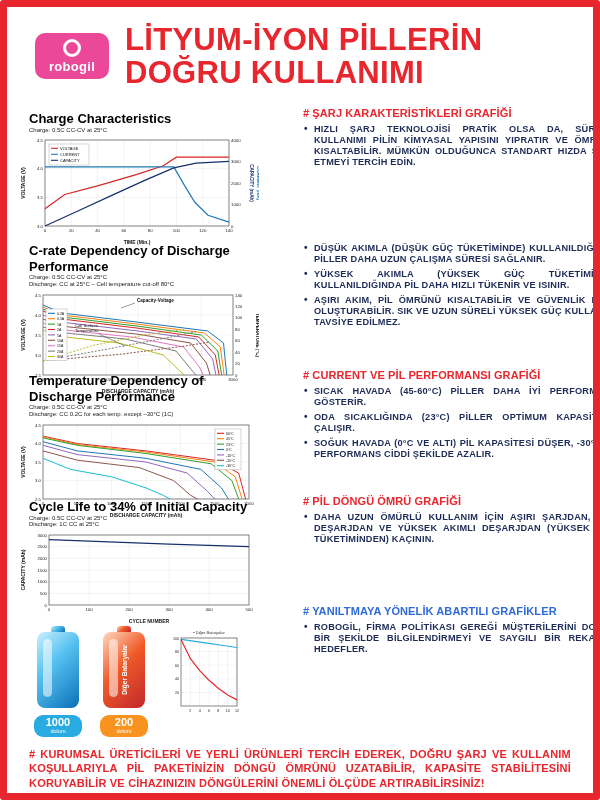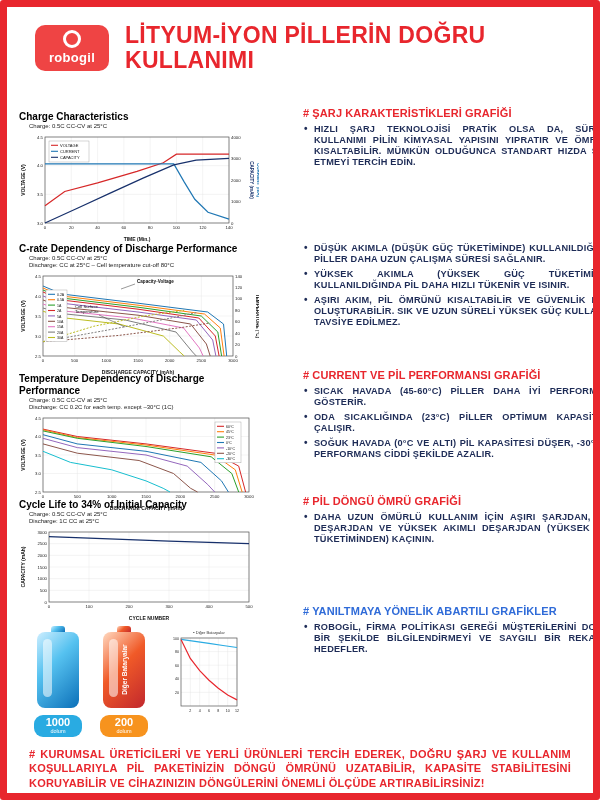--- a/index.html
+++ b/index.html
@@ -1,26 +1,26 @@
 <!DOCTYPE html>
 <html><head>
 <meta charset="utf-8">
 <style>
   html,body{margin:0;padding:0;background:#fff;font-family:"Liberation Sans",sans-serif;}
   .page{position:relative;width:600px;height:800px;box-sizing:border-box;border:7px solid #e8262d;border-radius:3px;background:#fff;overflow:hidden;}
   
   .header{position:absolute;top:16px;left:28px;right:14px;display:flex;align-items:center;gap:16px;}
-  .logo{width:74px;height:46px;background:#ef4444;border-radius:10px;display:flex;flex-direction:column;align-items:center;justify-content:center;gap:2px;flex:0 0 auto;}
+  .logo{width:74px;height:46px;background:#ec4899;border-radius:10px;display:flex;flex-direction:column;align-items:center;justify-content:center;gap:2px;flex:0 0 auto;}
   .logo-ring{width:12px;height:12px;border:3px solid #fff;border-radius:50%;}
   .logo-text{color:#fff;font-size:13px;font-weight:700;letter-spacing:.3px;}
-  .title{margin:0;color:#e8262d;font-size:23px;font-weight:800;line-height:1.08;letter-spacing:.3px;max-width:450px;}
+  .title{margin:0;color:#e8262d;font-size:31px;font-weight:800;line-height:1.08;letter-spacing:.3px;max-width:450px;}
   
   .left-col{position:absolute;left:12px;top:104px;width:252px;height:650px;}
   .chart-block{position:absolute;left:0;width:248px;}
-  .c-title{font-size:10px;font-weight:bold;color:#000;line-height:1.2;}
+  .c-title{font-size:13px;font-weight:bold;color:#000;margin-left:10px;line-height:1.2;}
   .c-sub{font-size:6px;color:#222;margin-left:10px;line-height:1.15;}
   .c-svg{margin-top:1px;}
   
   .bat-wrap{position:absolute;left:0;top:514px;width:248px;display:flex;align-items:flex-start;gap:16px;padding-left:14px;box-sizing:border-box;}
   .bat-col{display:flex;flex-direction:column;align-items:center;width:50px;}
   .battery{position:relative;width:42px;height:76px;border-radius:8px;margin-top:7px;}
   .battery::before{content:"";position:absolute;top:-6px;left:50%;transform:translateX(-50%);width:14px;height:6px;border-radius:3px 3px 0 0;background:inherit;}
   .battery.blue{background:linear-gradient(135deg,#cdeeff 0%,#56c2f0 40%,#0b6fb8 100%);}
   .battery.red{background:linear-gradient(135deg,#ffd9c0 0%,#f05a28 45%,#c1272d 100%);}
   .shine{position:absolute;left:6px;top:7px;width:9px;height:58px;border-radius:5px;background:rgba(255,255,255,.55);}

